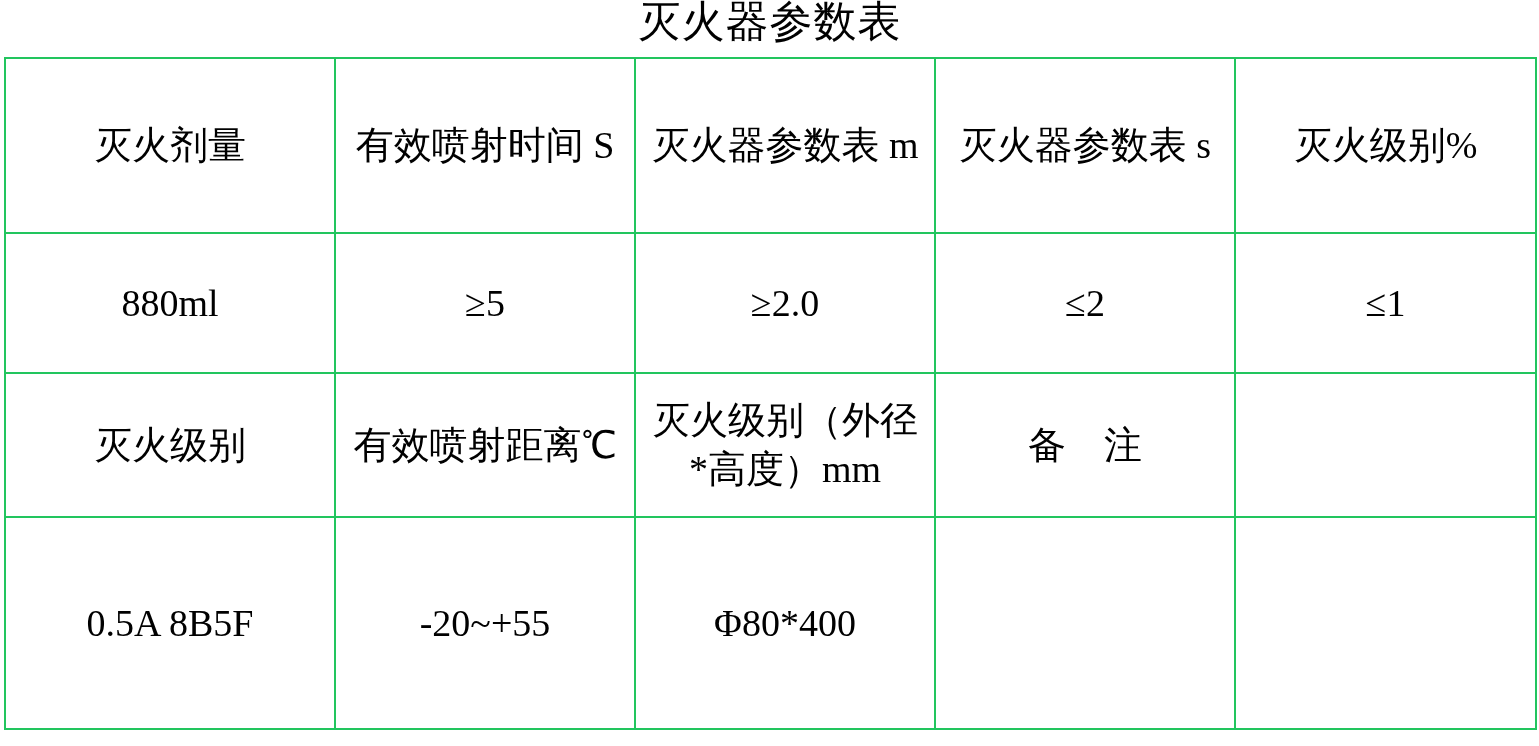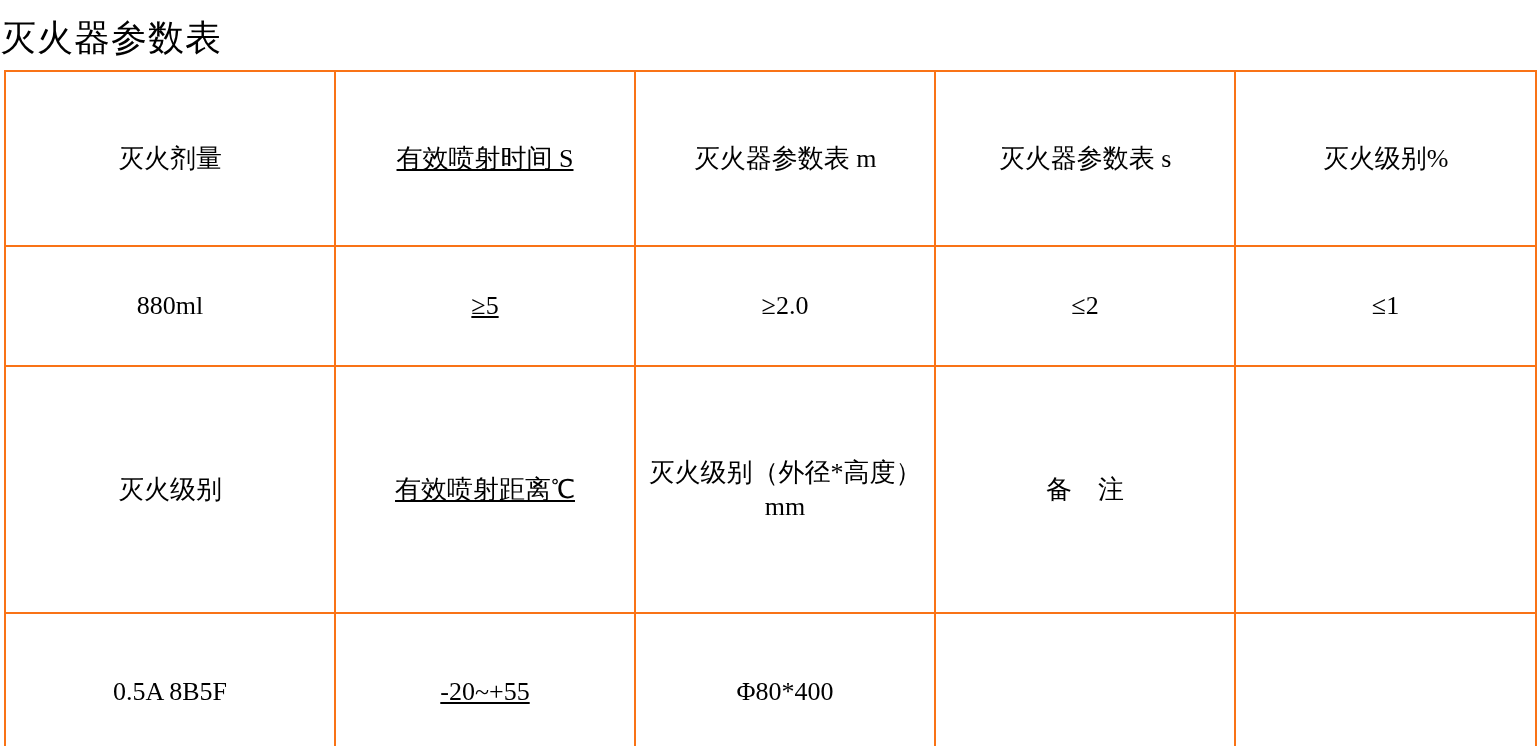--- a/index.html
+++ b/index.html
@@ -14,53 +14,53 @@
     color: #000000;
     overflow: hidden;
   }
   .page {
     position: relative;
     width: 1539px;
     height: 746px;
     box-sizing: border-box;
   }
   .doc-title {
-    text-align: left;
-    font-size: 36px;
+    text-align: center;
+    font-size: 43px;
     line-height: 1;
-    padding-top: 20px;
+    padding-top: 0;
     padding-bottom: 14px;
     letter-spacing: 1px;
     font-family: "Liberation Serif", serif;
   }
   table.param-table {
     border-collapse: collapse;
     table-layout: fixed;
     width: 1531px;
     margin: 0 0 0 4px;
   }
   table.param-table td {
-    border: 2px solid #f97316;
+    border: 2px solid #22c55e;
     text-align: center;
     vertical-align: middle;
-    font-size: 26px;
+    font-size: 38px;
     line-height: 1.28;
     padding: 4px 8px;
     box-sizing: border-box;
     word-wrap: break-word;
   }
   td.empty-cell {
     border-color: #000000;
   }
   .row-header { height: 175px; }
-  .row-values { height: 120px; }
-  .row-header2 { height: 247px; }
-  .row-values2 { height: 157px; }
+  .row-values { height: 140px; }
+  .row-header2 { height: 144px; }
+  .row-values2 { height: 212px; }
   .col1 { width: 330px; }
-  .col2 { width: 300px; text-decoration: underline; }
+  .col2 { width: 300px; }
   .col3 { width: 300px; }
   .col4 { width: 300px; }
   .col5 { width: 301px; }
   .cell-text {
     display: block;
     white-space: pre-wrap;
   }
 </style>
 </head>
 <body>

